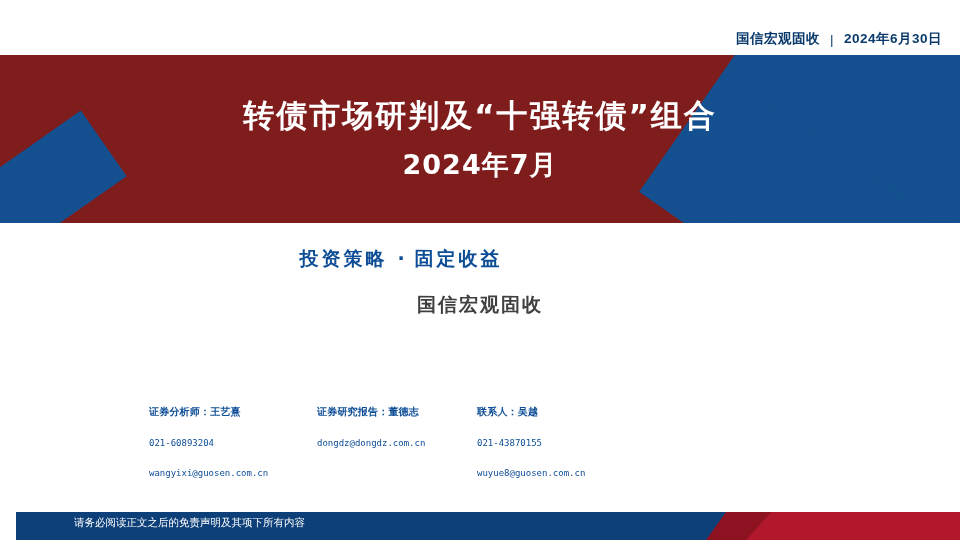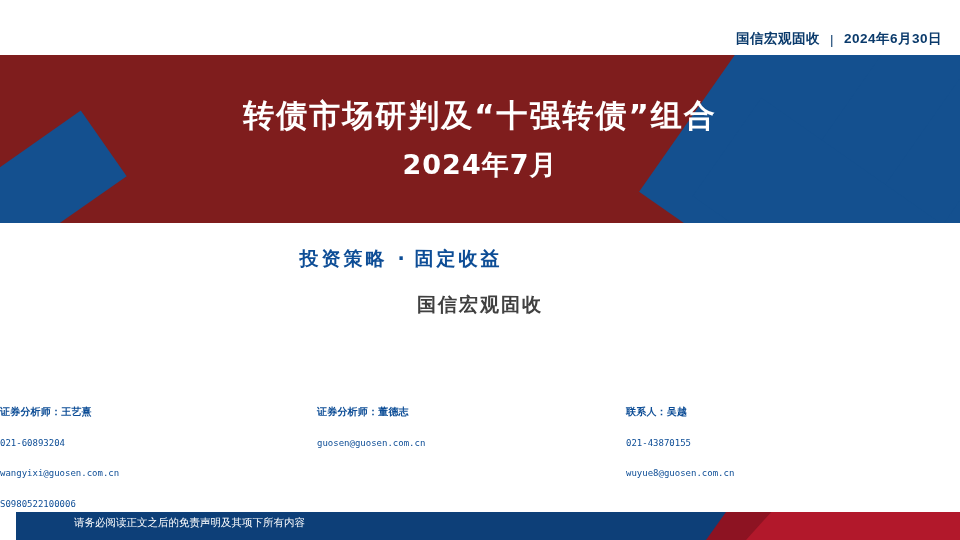--- a/index.html
+++ b/index.html
@@ -146,21 +146,21 @@
     font-family: "DejaVu Sans", sans-serif;
   }
 
   
   .analysts {
     position: absolute;
     left: 0;
     top: 405px;
     width: 776px;
     display: flex;
-    justify-content: space-between;
+    justify-content: center;
     gap: 0px;
   }
   .analyst {
     color: #0d4d96;
     font-size: 9.5px;
     line-height: 14.5px;
     font-family: "DejaVu Sans", sans-serif;
   }
   .analyst.a1 { width: 168px; }
   .analyst.a2 { width: 160px; }
@@ -238,25 +238,24 @@
   <div class="mid-line-1">
     <span>投资策略</span><span class="dot">·</span><span>固定收益</span>
   </div>
   <div class="mid-line-2">国信宏观固收</div>
 
   <div class="analysts">
     <div class="analyst a1">
       <div class="name">证券分析师：王艺熹</div>
       <div class="mono">021-60893204</div>
       <div class="mono">wangyixi@guosen.com.cn</div>
-      <div class="mono">S0980522100006</div>
     </div>
     <div class="analyst a2">
-      <div class="name">证券分析师：董德志</div>
-      <div class="mono">guosen@guosen.com.cn</div>
+      <div class="name">证券研究报告：董德志</div>
+      <div class="mono">dongdz@dongdz.com.cn</div>
     </div>
     <div class="analyst a3">
       <div class="name">联系人：吴越</div>
       <div class="mono">021-43870155</div>
       <div class="mono">wuyue8@guosen.com.cn</div>
     </div>
   </div>
 
   <div class="footer-bar">
     <div class="footer-red2"></div>

